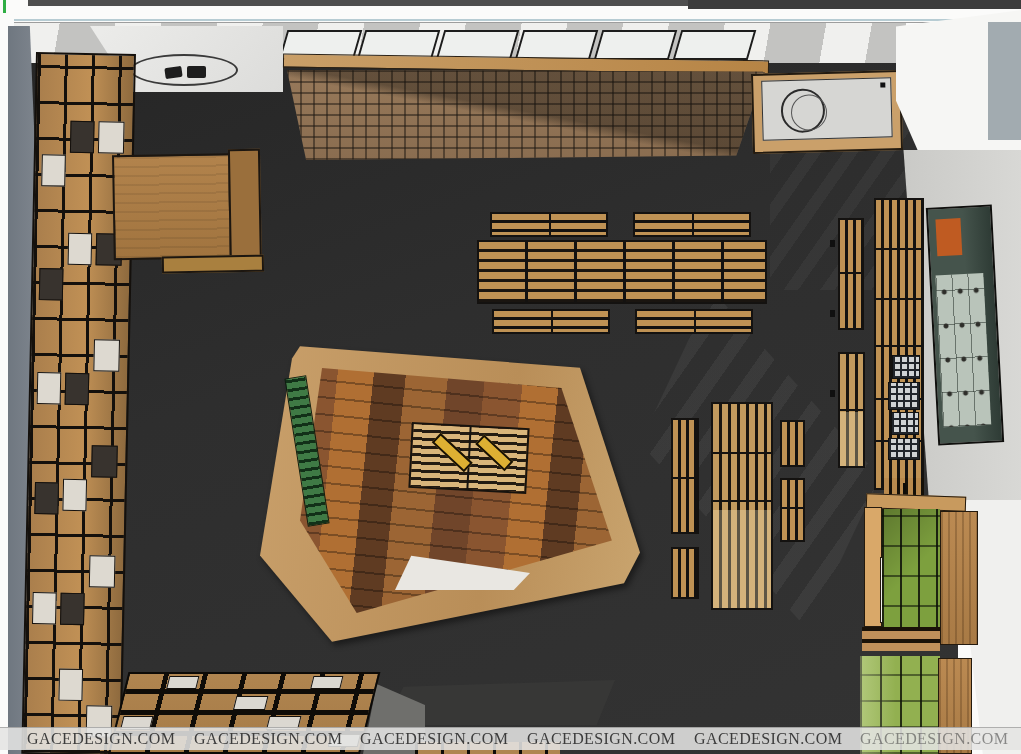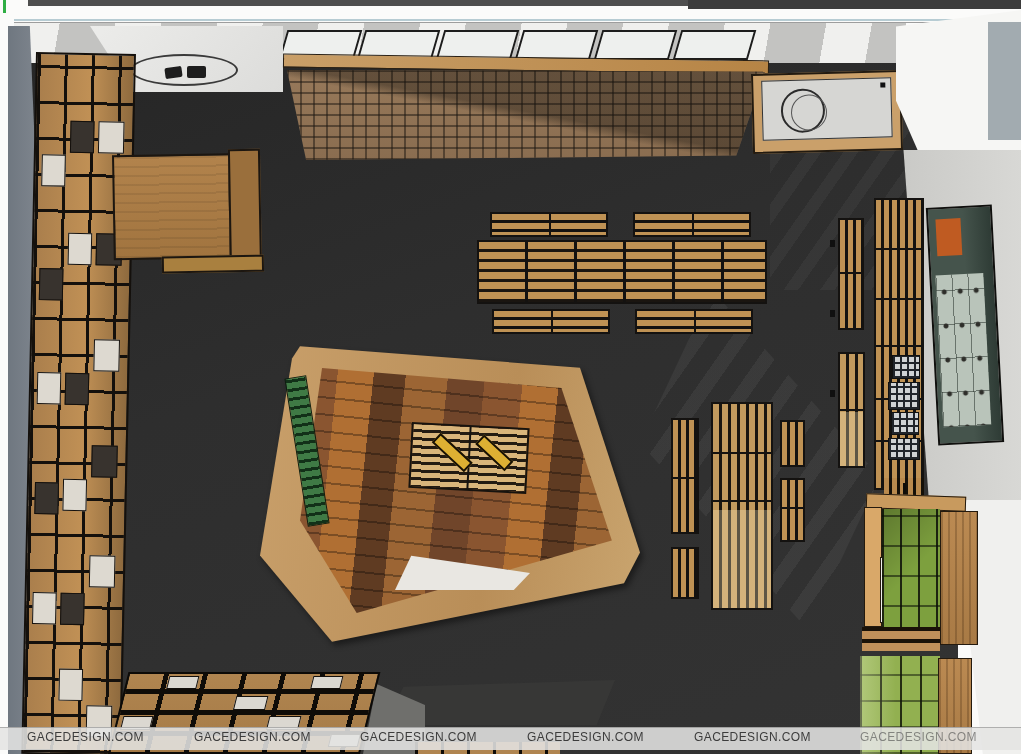--- a/index.html
+++ b/index.html
@@ -180,22 +180,22 @@
       repeating-linear-gradient(90deg,transparent 0 34px,#0f0c08 34px 39px),
       repeating-linear-gradient(0deg,transparent 0 16px,#0f0c08 16px 21px),
       linear-gradient(#b08550,#a57a46);}
   .dcell{background:#dbd8d1;border:1px solid #14100c;}
   .display2{left:415px;top:742px;width:145px;height:12px;
     background:repeating-linear-gradient(90deg,#0f0c08 0 3px,#b08550 3px 26px);}
 
   
   .wm-strip{left:0;top:727px;width:1021px;height:23px;background:rgba(228,228,226,.88);
     border-top:1px solid rgba(120,120,120,.5);}
-  .wm{top:2px;font-size:12px;color:var(--watermark-text,#3c3c3c);letter-spacing:.4px;
-    font-family:Liberation Sans, sans-serif;white-space:nowrap;}
+  .wm{top:2px;font-size:16px;color:var(--watermark-text,#3c3c3c);letter-spacing:.4px;
+    font-family:Liberation Serif, serif;white-space:nowrap;}
   .wm.faded{opacity:.55;}
 </style>
 </head>
 <body>
 
 <div id="canvas">
 
   <div class="floor"></div>
   <div class="floor-streaks"></div>
   <div class="floor-streaks2"></div>

